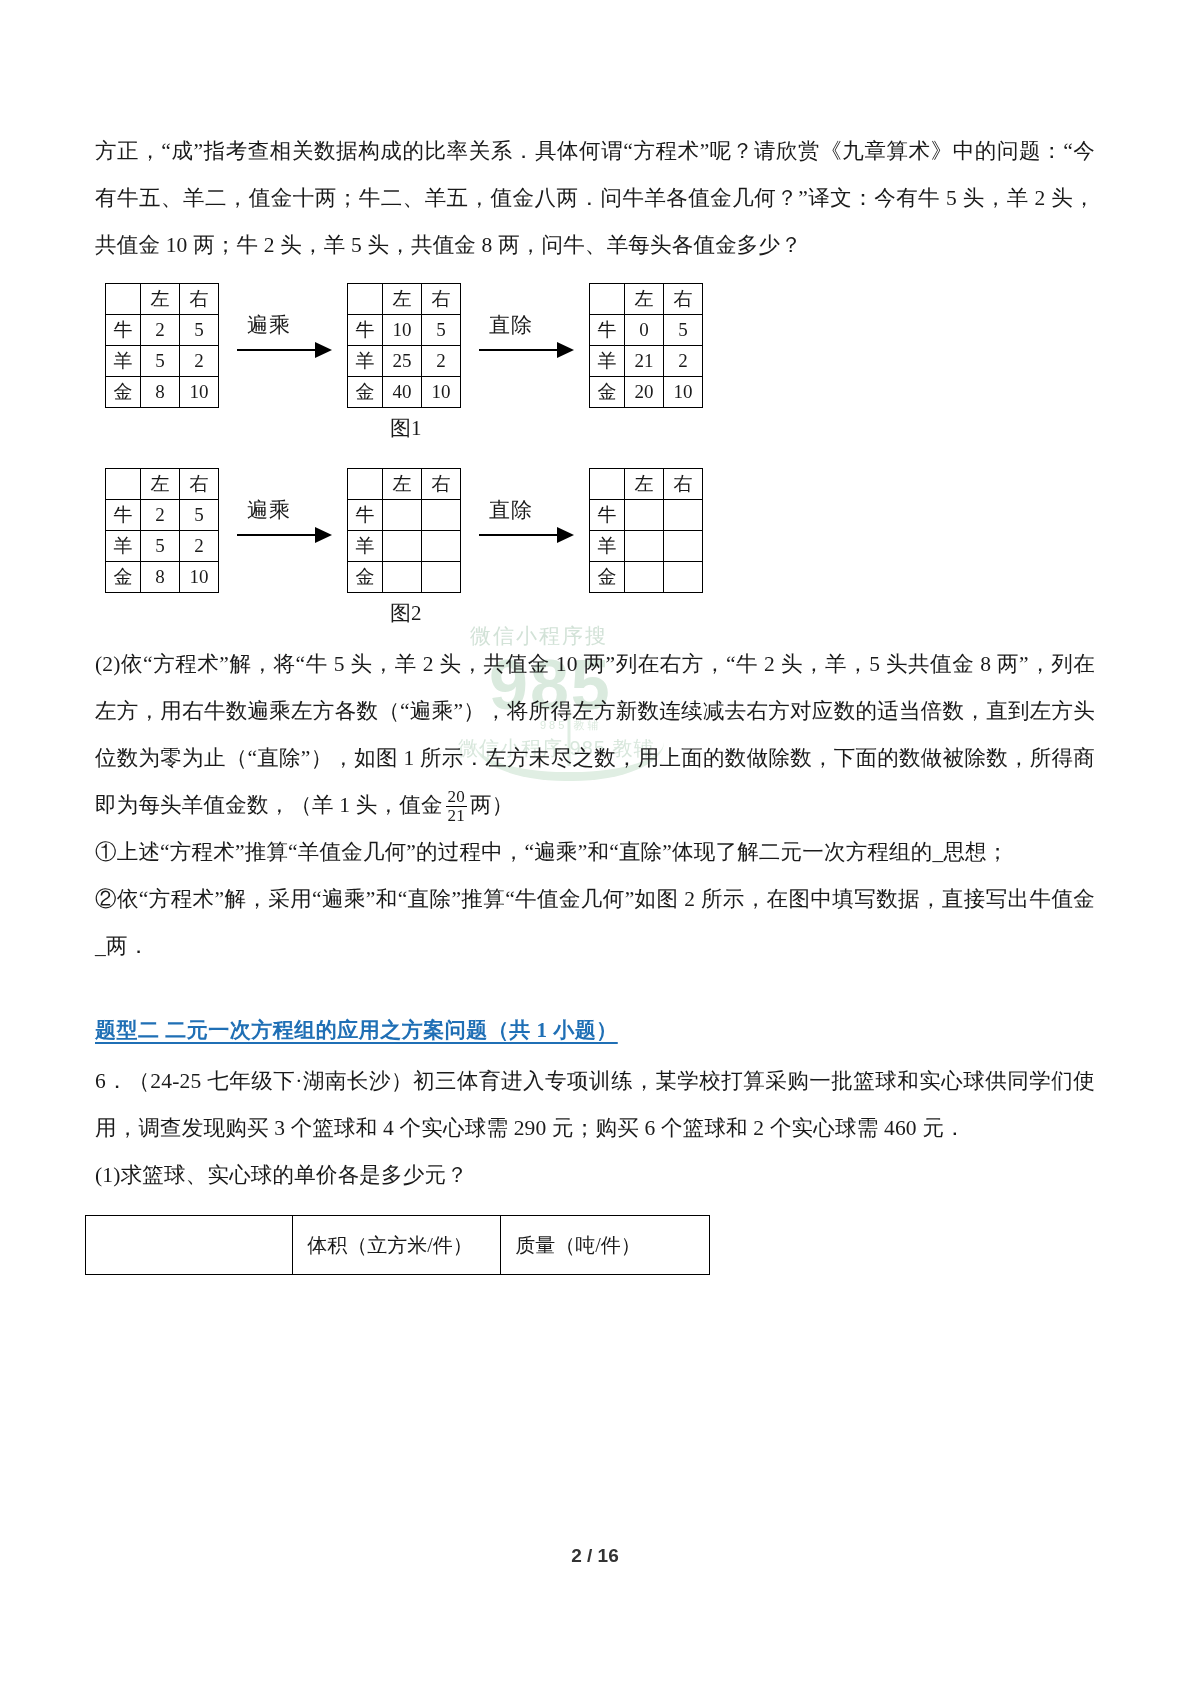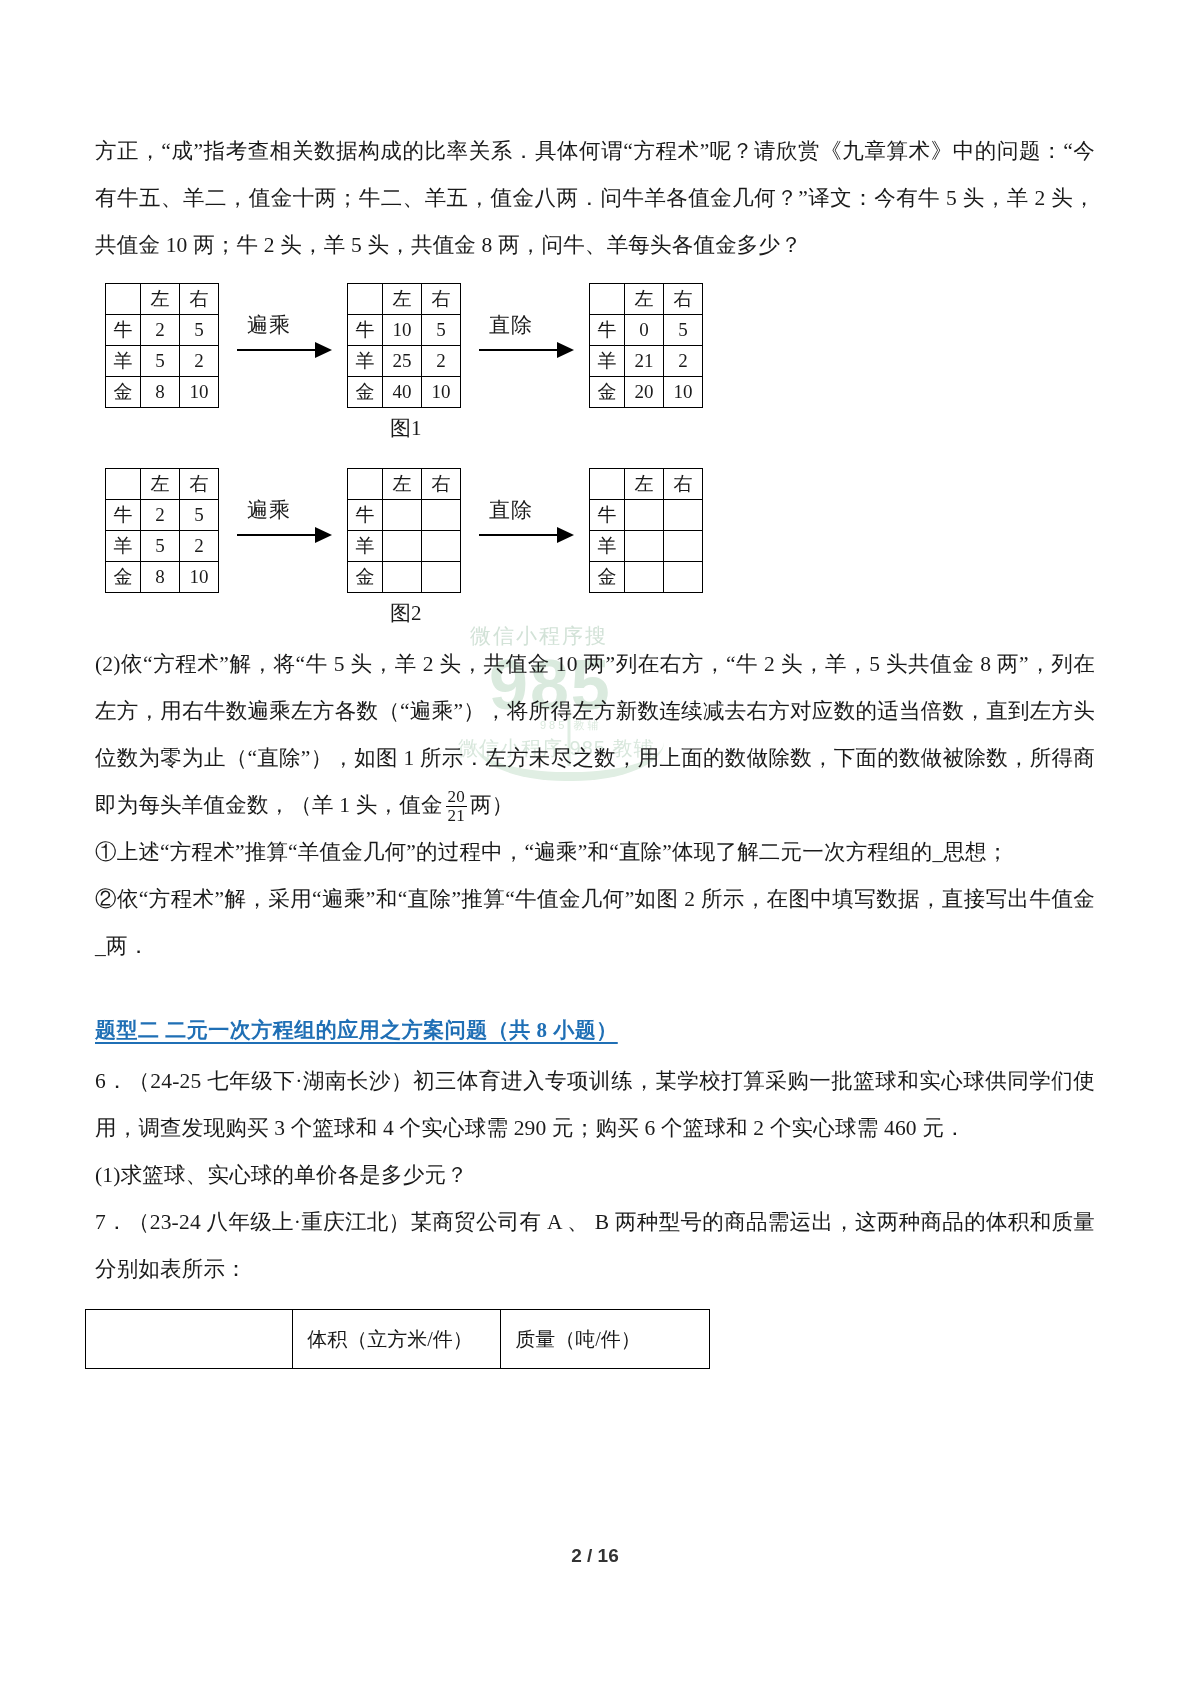--- a/index.html
+++ b/index.html
@@ -404,31 +404,30 @@
 
     <p class="para"><span>(2)依“方程术”解，将“牛 5 头，羊 2 头，共值金 10 两”列在右方，“牛 2 头，羊，5 头共值金 8 两”，列在左方，用右牛数遍乘左方各数（“遍乘”），将所得左方新数连续减去右方对应数的适当倍数，直到左方头位数为零为止（“直除”），如图 1 所示．左方未尽之数，用上面的数做除数，下面的数做被除数，所得商即为每头羊值金数，（羊 1 头，值金</span><span class="frac"><span class="num">20</span><span class="den">21</span></span><span>两）</span></p>
 
     <p class="para">①上述“方程术”推算“羊值金几何”的过程中，“遍乘”和“直除”体现了解二元一次方程组的_思想；</p>
 
     <p class="para">②依“方程术”解，采用“遍乘”和“直除”推算“牛值金几何”如图 2 所示，在图中填写数据，直接写出牛值金_两．</p>
 
     <div class="spacer-lg"></div>
 
     <div>
-      <span class="sec-heading">题型二  二元一次方程组的应用之方案问题（共 8 小题）</span>
+      <span class="sec-heading">题型二  二元一次方程组的应用之方案问题（共 1 小题）</span>
     </div>
 
     <div class="spacer-sm"></div>
 
     <p class="para">6．（24-25 七年级下·湖南长沙）初三体育进入专项训练，某学校打算采购一批篮球和实心球供同学们使用，调查发现购买 3 个篮球和 4 个实心球需 290 元；购买 6 个篮球和 2 个实心球需 460 元．</p>
 
     <p class="para">(1)求篮球、实心球的单价各是多少元？</p>
 
 
-    <p class="para">7．（23-24 八年级上·重庆江北）某商贸公司有 A 、 B 两种型号的商品需运出，这两种商品的体积和质量分别如表所示：</p>
 
     <table class="dtable">
       <tbody>
           <tr>
         <td class="c1"></td>
         <td class="c2">体积（立方米/件）</td>
         <td class="c3">质量（吨/件）</td>
       </tr>
     </tbody>
       </table>

